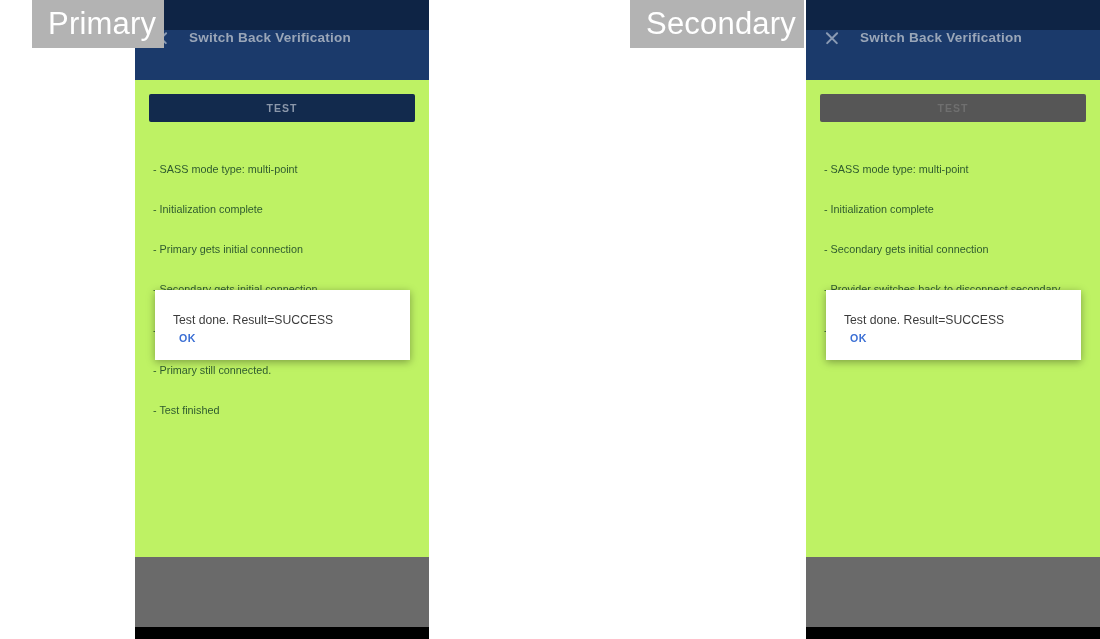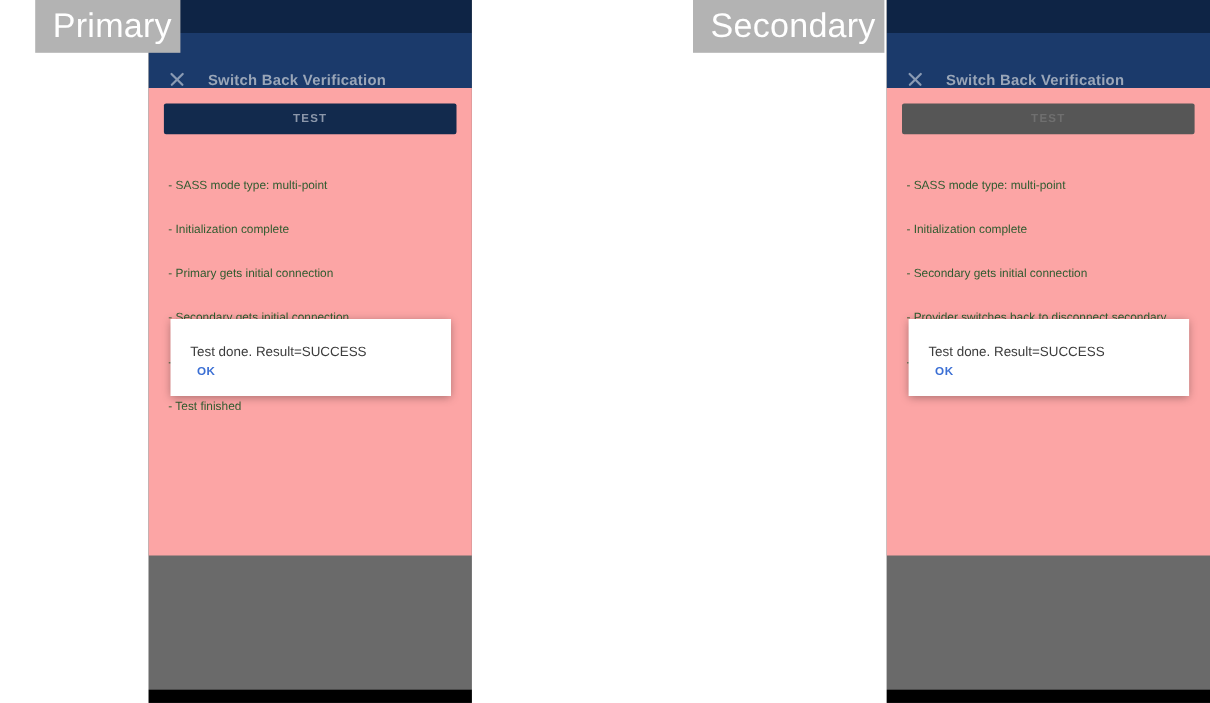--- a/index.html
+++ b/index.html
@@ -47,21 +47,21 @@
 
   .status-bar {
     height: 30px;
     background: #0e2445;
   }
 
   .app-bar {
     height: 50px;
     background: #1b3a6b;
     display: flex;
-    align-items: flex-end;
+    align-items: flex-start;
     padding-left: 18px;
     box-sizing: border-box;
   }
   .close-icon {
     width: 16px;
     height: 16px;
     position: relative;
     flex: 0 0 auto;
     opacity: 0.62;
   }
@@ -83,22 +83,22 @@
     margin-left: 20px;
     font-size: 13.5px;
     font-weight: bold;
     color: #9aa6b8;
     letter-spacing: 0.25px;
   }
 
   
   .content {
     position: relative;
-    height: 425px;
-    background: #fca5a5;
+    height: 477px;
+    background: #bef264;
   }
 
   .test-button {
     position: absolute;
     left: 14px;
     top: 14px;
     width: 266px;
     height: 28px;
     border: none;
     border-radius: 2px;
@@ -190,20 +190,21 @@
   <div class="content">
 
     <button class="test-button enabled">TEST</button>
 
     <div class="log">
       <span class="log-line">- SASS mode type: multi-point</span>
       <span class="log-line">- Initialization complete</span>
       <span class="log-line">- Primary gets initial connection</span>
       <span class="log-line">- Secondary gets initial connection</span>
       <span class="log-line">- Provider switches back to disconnect secondary</span>
+      <span class="log-line">- Primary still connected.</span>
       <span class="log-line">- Test finished</span>
     </div>
 
     <div class="dialog">
       <div class="dialog-message">Test done. Result=SUCCESS</div>
       <div class="dialog-actions">
         <button class="dialog-ok">OK</button>
       </div>
     </div>
 

